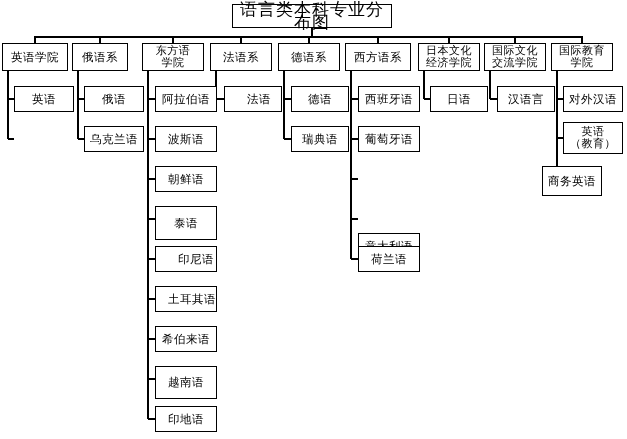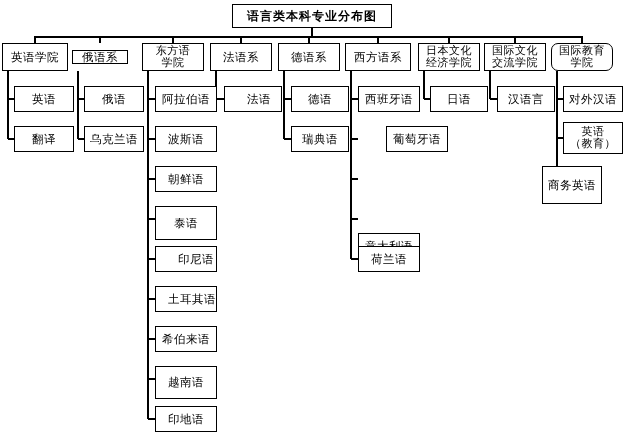--- a/index.html
+++ b/index.html
@@ -22,22 +22,22 @@
     align-items:center;
     justify-content:center;
     text-align:center;
     font-size:11.5px;
     line-height:13px;
     color:#000;
     letter-spacing:0.5px;
     z-index:3;
   }
   .box.title{
-    font-weight:bold;
-    font-size:12px;
+    font-weight:normal;
+    font-size:17px;
     letter-spacing:1px;
     border-width:1.5px;
   }
   .box.two-line{
     line-height:12.5px;
     font-size:11px;
   }
   .lbl{display:block;white-space:pre-line;}
   .conn{
     position:absolute;
@@ -59,25 +59,22 @@
     <div class="conn v" style="left: 34.25px; top: 36px; width: 1.5px; height: 7px;"></div>
     <div class="box" style="left: 2px; top: 43px; width: 66px; height: 28px;">
       <span class="lbl" style="white-space: pre-line;">英语学院</span>
     </div>
     <div class="conn v" style="left: 7.25px; top: 71px; width: 1.5px; height: 68px;"></div>
     <div class="conn h" style="left: 8px; top: 98.25px; width: 6px; height: 1.5px;"></div>
     <div class="box" style="left: 14px; top: 86px; width: 60px; height: 26px;">
       <span class="lbl">英语</span>
     </div>
     <div class="conn h" style="left: 8px; top: 138.25px; width: 6px; height: 1.5px;"></div>
-    <div class="box" style="left: 14px; top: 126px; width: 60px; height: 26px;">
-      <span class="lbl">翻译</span>
-    </div>
     <div class="conn v" style="left: 99.25px; top: 36px; width: 1.5px; height: 7px;"></div>
-    <div class="box" style="left: 72px; top: 50px; width: 56px; height: 14px;">
+    <div class="box" style="left: 72px; top: 43px; width: 56px; height: 28px;">
       <span class="lbl" style="white-space: pre-line;">俄语系</span>
     </div>
     <div class="conn v" style="left: 77.25px; top: 71px; width: 1.5px; height: 68px;"></div>
     <div class="conn h" style="left: 78px; top: 98.25px; width: 6px; height: 1.5px;"></div>
     <div class="box" style="left: 84px; top: 86px; width: 60px; height: 26px;">
       <span class="lbl">俄语</span>
     </div>
     <div class="conn h" style="left: 78px; top: 138.25px; width: 6px; height: 1.5px;"></div>
     <div class="box" style="left: 84px; top: 126px; width: 60px; height: 26px;">
       <span class="lbl">乌克兰语</span>
@@ -149,21 +146,21 @@
     <div class="conn v" style="left: 377.25px; top: 36px; width: 1.5px; height: 7px;"></div>
     <div class="box" style="left: 345px; top: 43px; width: 66px; height: 28px;">
       <span class="lbl" style="white-space: pre-line;">西方语系</span>
     </div>
     <div class="conn v" style="left: 350.25px; top: 71px; width: 1.5px; height: 188px;"></div>
     <div class="conn h" style="left: 351px; top: 98.25px; width: 7px; height: 1.5px;"></div>
     <div class="box" style="left: 358px; top: 86px; width: 62px; height: 26px;">
       <span class="lbl">西班牙语</span>
     </div>
     <div class="conn h" style="left: 351px; top: 138.25px; width: 7px; height: 1.5px;"></div>
-    <div class="box" style="left: 358px; top: 126px; width: 62px; height: 26px; margin-left: 28px;">
+    <div class="box" style="left: 358px; top: 126px; width: 62px; height: 26px;">
       <span class="lbl">葡萄牙语</span>
     </div>
     <div class="conn h" style="left: 351px; top: 178.25px; width: 7px; height: 1.5px;"></div>
     <div class="conn h" style="left: 351px; top: 218.25px; width: 7px; height: 1.5px;"></div>
     <div class="box" style="left: 358px; top: 206px; width: 62px; height: 26px; margin-top: 27px;">
       <span class="lbl">意大利语</span>
     </div>
     <div class="conn h" style="left: 351px; top: 258.25px; width: 7px; height: 1.5px;"></div>
     <div class="box" style="left: 358px; top: 246px; width: 62px; height: 26px;">
       <span class="lbl">荷兰语</span>
@@ -182,31 +179,31 @@
     <div class="box two-line" style="left: 484px; top: 43px; width: 62px; height: 28px;">
       <span class="lbl" style="white-space: pre-line;">国际文化
 交流学院</span>
     </div>
     <div class="conn v" style="left: 489.25px; top: 71px; width: 1.5px; height: 28px;"></div>
     <div class="conn h" style="left: 490px; top: 98.25px; width: 7px; height: 1.5px;"></div>
     <div class="box" style="left: 497px; top: 86px; width: 58px; height: 26px;">
       <span class="lbl">汉语言</span>
     </div>
     <div class="conn v" style="left: 581.25px; top: 36px; width: 1.5px; height: 7px;"></div>
-    <div class="box two-line" style="left: 551px; top: 43px; width: 62px; height: 28px; border-radius: 7px;">
+    <div class="box two-line" style="left: 551px; top: 43px; width: 62px; height: 28px;">
       <span class="lbl" style="white-space: pre-line;">国际教育
 学院</span>
     </div>
     <div class="conn v" style="left: 556.25px; top: 71px; width: 1.5px; height: 108px;"></div>
     <div class="conn h" style="left: 557px; top: 98.25px; width: 6px; height: 1.5px;"></div>
     <div class="box" style="left: 563px; top: 86px; width: 60px; height: 26px;">
       <span class="lbl">对外汉语</span>
     </div>
     <div class="conn h" style="left: 557px; top: 137.25px; width: 6px; height: 1.5px;"></div>
     <div class="box two-line" style="left: 563px; top: 122px; width: 60px; height: 32px;">
       <span class="lbl">英语
 （教育）</span>
     </div>
     <div class="conn h" style="left: 557px; top: 178.25px; width: 6px; height: 1.5px;"></div>
-    <div class="box" style="left: 542px; top: 166px; width: 60px; height: 38px;">
+    <div class="box" style="left: 542px; top: 166px; width: 60px; height: 30px;">
       <span class="lbl">商务英语</span>
     </div>
   </div>
 
 </body></html>

